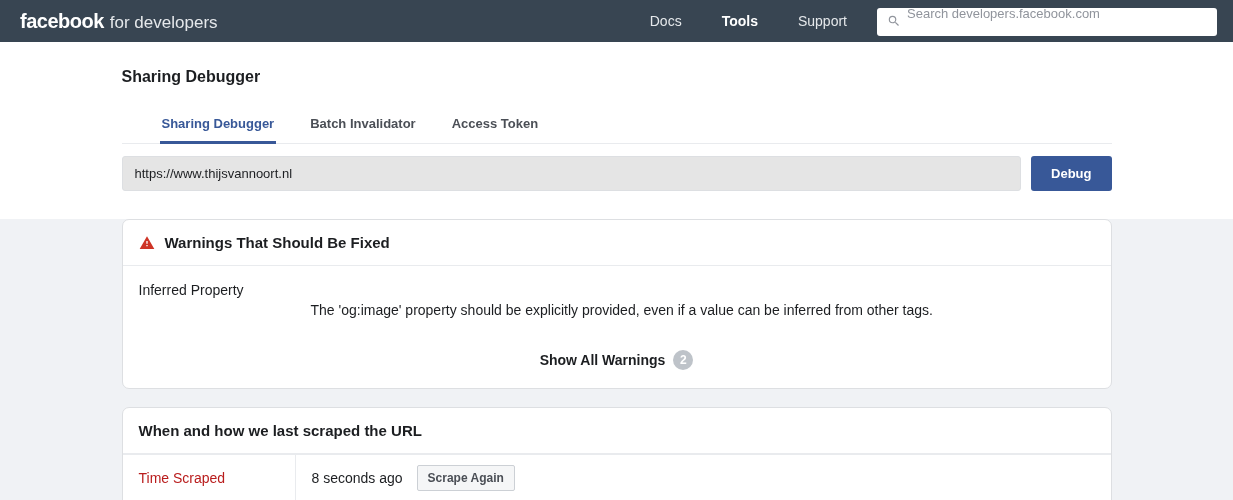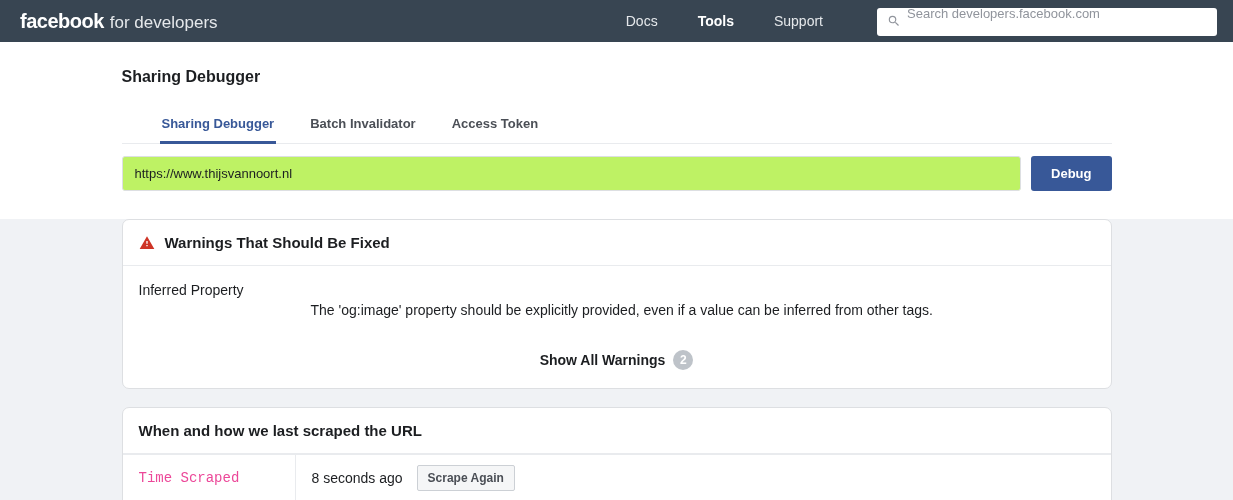--- a/index.html
+++ b/index.html
@@ -1,19 +1,19 @@
 <!DOCTYPE html>
 <html><head>
 <meta charset="utf-8">
 <style>
   * { box-sizing: border-box; margin: 0; padding: 0; }
   body { font-family: Helvetica, Arial, sans-serif; font-size: 13px; color: #1c1e21; background: #fff; width: 1233px; }
   
   
-  .topbar { background: #384552; height: 42px; display: flex; align-items: center; padding: 0 16px; gap: 24px; }
+  .topbar { background: #384552; height: 42px; display: flex; align-items: center; padding: 0 16px; }
   .brand { display: flex; align-items: baseline; gap: 6px; color: #fff; flex: 0 0 auto; margin-left: 4px;}
   .brand-bold { font-weight: bold; font-size: 20px; letter-spacing: -0.5px; }
   .brand-light { font-size: 17px; font-weight: 300; color: #e5e8eb; }
   .nav-spacer { flex: 1; }
   .nav-links { display: flex; align-items: center; gap: 40px; margin-right: 30px; }
   .nav-link { color: #e5e8eb; font-size: 14px; cursor: pointer; }
   .nav-link.active { font-weight: bold; color: #fff; }
   .search-wrap { position: relative; width: 340px; }
   .search-wrap svg { position: absolute; left: 10px; top: 50%; transform: translateY(-50%); fill: #90949c; }
   .search-input { width: 100%; height: 28px; border-radius: 3px; border: none; padding: 0 10px 16px 30px; font-size: 13px; background:#fff; color:#333;}
@@ -24,41 +24,41 @@
   .page-title { font-weight: bold; font-size: 16px; margin-bottom: 20px; }
 
   
   .tabs { display: flex; gap: 36px; border-bottom: 1px solid #e9ebee; padding-left: 40px; }
   .tab { padding: 10px 0 12px; font-size: 13px; font-weight: bold; color: #4b4f56; cursor: pointer; position: relative; }
   .tab.active { color: #385898; }
   .tab.active::after { content:""; position:absolute; left:-2px; right:-2px; bottom:-1px; height:3px; background:#385898; }
 
   
   .url-row { display: flex; align-items: stretch; margin: 12px 0 28px; gap: 10px; }
-  .url-input { flex:1; border:1px solid #dddfe2; border-radius:3px; padding: 9px 12px; font-size: 13px; color:#1c1e21; background:#bef264;}
+  .url-input { flex:1; border:1px solid #dddfe2; border-radius:3px; padding: 9px 12px; font-size: 13px; color:#1c1e21; background:#e5e5e5;}
   .debug-btn { background:#385898; color:#fff; border:none; border-radius:3px; padding: 0 20px; font-size:13px; font-weight:bold; cursor:pointer; }
 
   
   .gray-area { background:#f0f2f5; padding: 0 0 60px; }
   .gray-inner { width: 990px; margin:0 auto; }
 
   .card { background:#fff; border:1px solid #dddfe2; border-radius:7px; margin-top: 14px; }
   .card + .card { margin-top: 18px; }
 
   .card-header { display:flex; align-items:center; gap:10px; padding: 14px 16px; border-bottom:1px solid #e9ebee; font-weight:bold; font-size:15px; }
   .card-row { display:flex; padding: 16px 16px; font-size:14px; color:#1c1e21; }
   .card-row .label { width: 172px; color:#1c1e21; }
   .card-row .value { flex:1; color:#1c1e21;margin-top:20px; }
   .card-footer { text-align:center; padding: 16px 0 18px; font-weight:bold; font-size:14px; color:#1c1e21; display:flex; justify-content:center; align-items:center; gap:8px;}
   .count-badge { display:inline-flex; width:20px; height:20px; border-radius:10px; background:#bec3c9; color:#fff; font-size:12px; align-items:center; justify-content:center; font-weight:bold;}
 
   .card-header.plain { font-size:15px; }
 
   .info-row { display:flex; align-items:center; border-top:1px solid #e9ebee; font-size:14px; }
-  .info-row .label { width: 172px; padding: 14px 16px; color:#ec4899;font-family:Liberation Mono, monospace; }
+  .info-row .label { width: 172px; padding: 14px 16px; color:#b91c1c; }
   .info-row .value-cell { flex:1; padding: 10px 16px; display:flex; align-items:center; gap:14px; border-left:1px solid #e9ebee; min-height:46px;}
   .inline-btn { background:#f5f6f7; border:1px solid #ccd0d5; border-radius:2px; padding:5px 10px; font-size:12px; font-weight:bold; color:#4b4f56; cursor:pointer; }
 
   .warn-icon { width:16px; height:16px; fill:#ce3426; }
 </style>
 </head>
 <body>
 
 <div class="topbar">
   <div class="brand">

